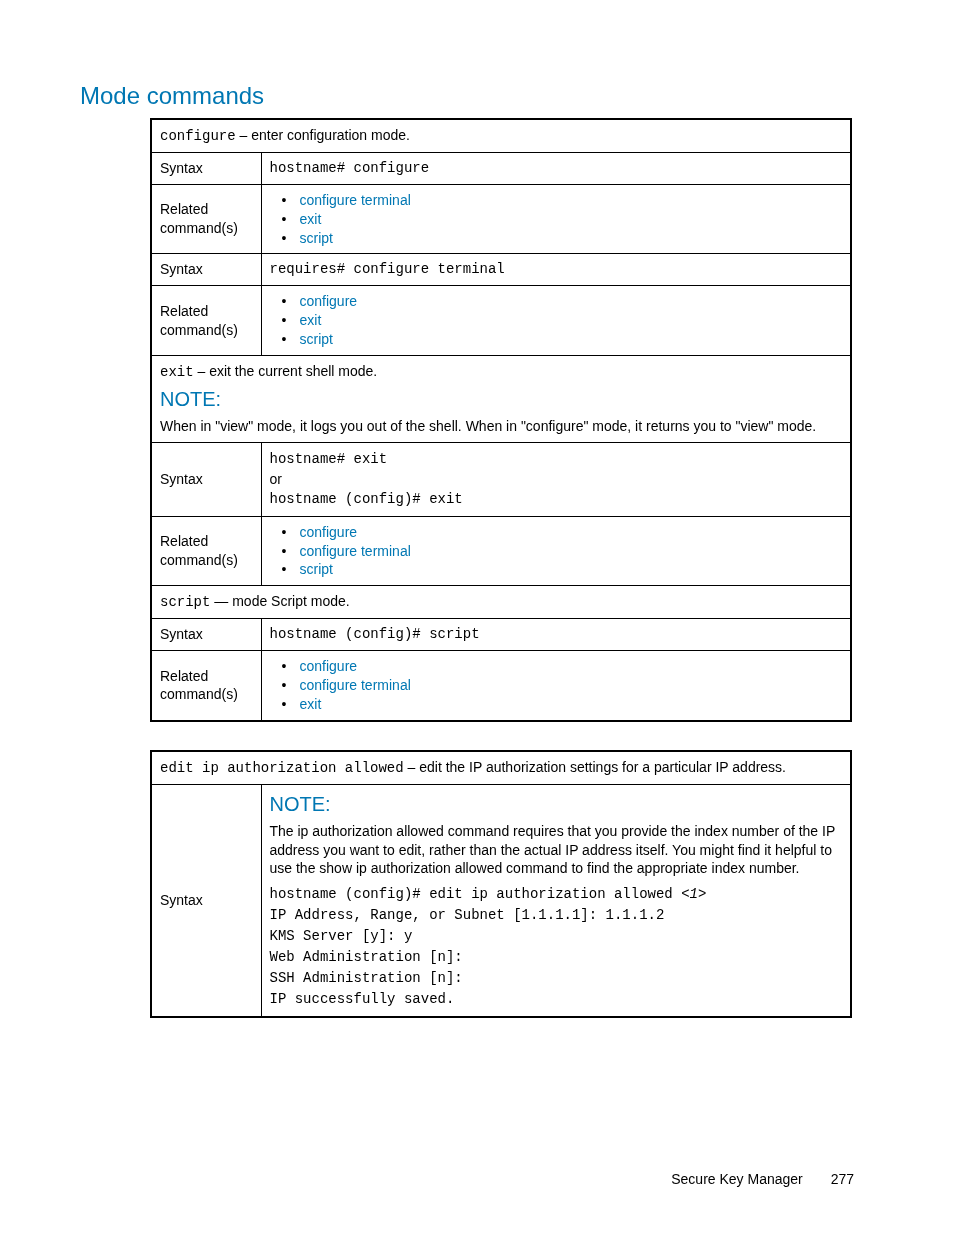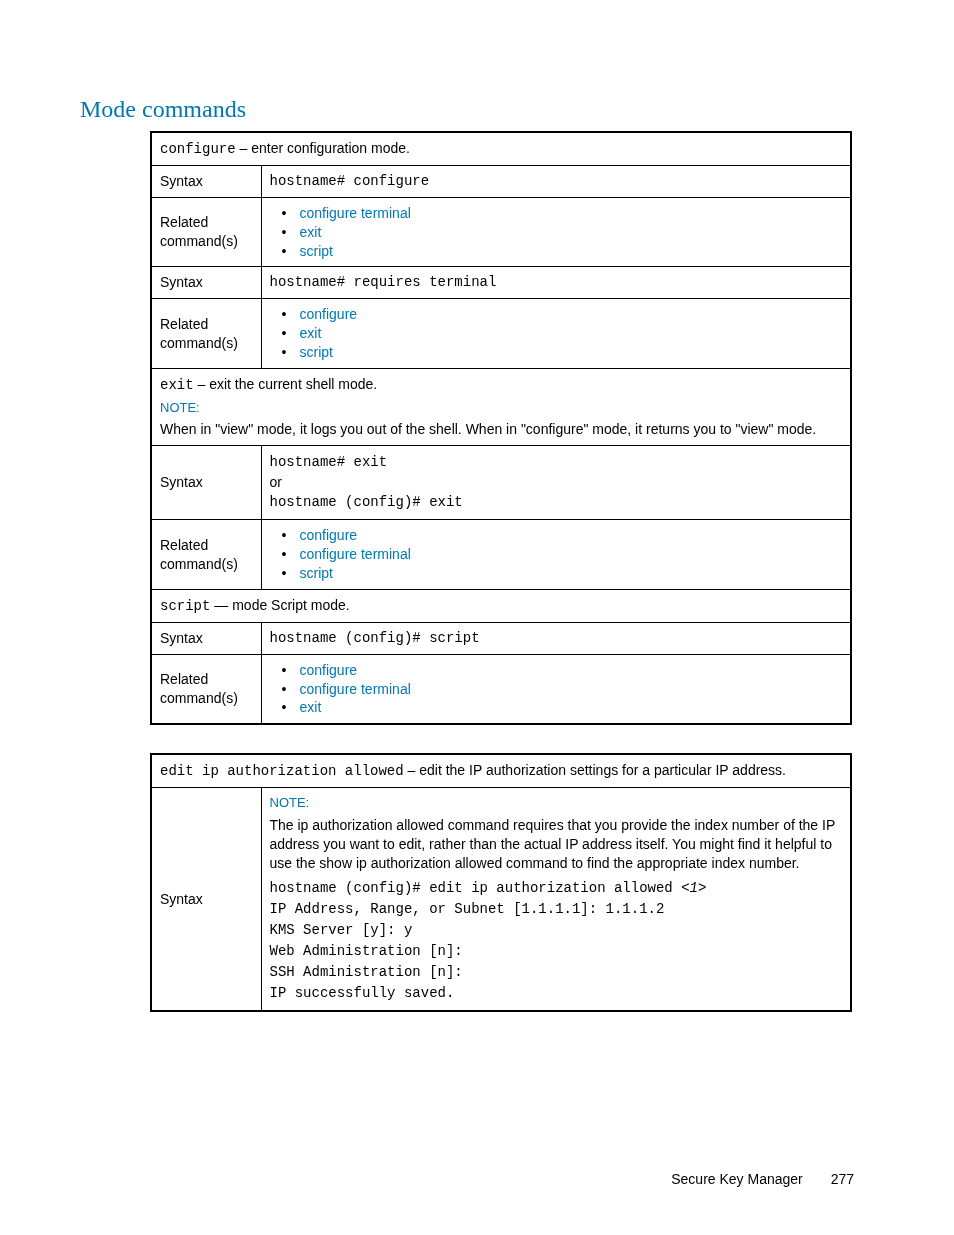--- a/index.html
+++ b/index.html
@@ -16,22 +16,21 @@
     width: 954px;
     min-height: 1235px;
     padding: 80px 100px 0 80px;
     box-sizing: border-box;
     position: relative;
   }
   h2.section {
     font-weight: 400;
     font-size: 24px;
     color: #0077b3;
-    margin: 16px 0 8px 0;
-    font-family: Liberation Serif, serif;
+    margin: 2px 0 8px 0;
   }
   h2.section + table { margin-top: 8px; }
   table.cmd {
     width: 700px;
     margin-left: 70px;
     border-collapse: collapse;
     border: 2px solid #000;
     table-layout: fixed;
   }
   table.cmd col.c1 { width: 110px; }
@@ -44,21 +43,21 @@
     line-height: 1.35;
   }
   table.cmd td.full { }
   .mono {
     font-family: "Courier New", Courier, monospace;
     font-size: 14px;
   }
   .italic { font-style: italic; }
   .label-note {
     color: #0077b3;
-    font-size: 13px;
+    font-size: 20px;
     margin-top: 4px;
     margin-bottom: 4px;
   }
   ul.rel {
     list-style: none;
     margin: 0;
     padding: 0 0 0 12px;
   }
   ul.rel li {
     position: relative;
@@ -114,21 +113,21 @@
         <ul class="rel">
           <li>configure terminal</li>
           <li>exit</li>
           <li>script</li>
         </ul>
       </td>
     </tr>
 
     <tr>
       <td>Syntax</td>
-      <td class="mono">hostname# requires terminal</td>
+      <td class="mono">requires# configure terminal</td>
     </tr>
     <tr>
       <td>Related command(s)</td>
       <td>
         <ul class="rel">
           <li>configure</li>
           <li>exit</li>
           <li>script</li>
         </ul>
       </td>

